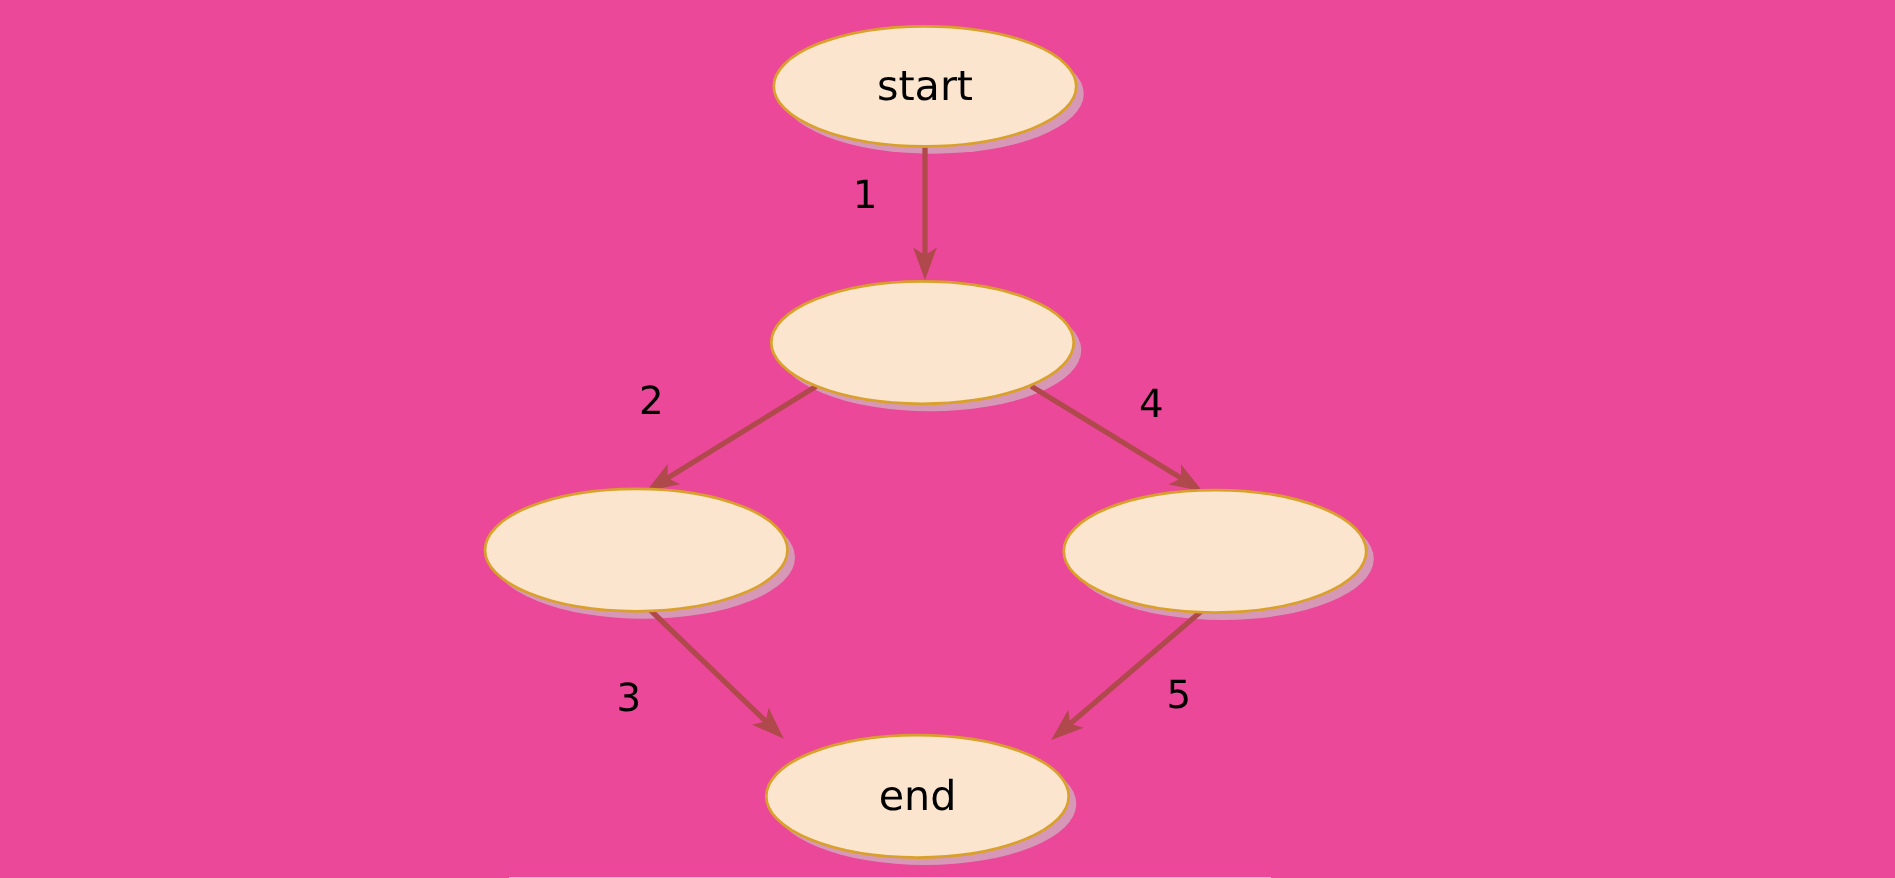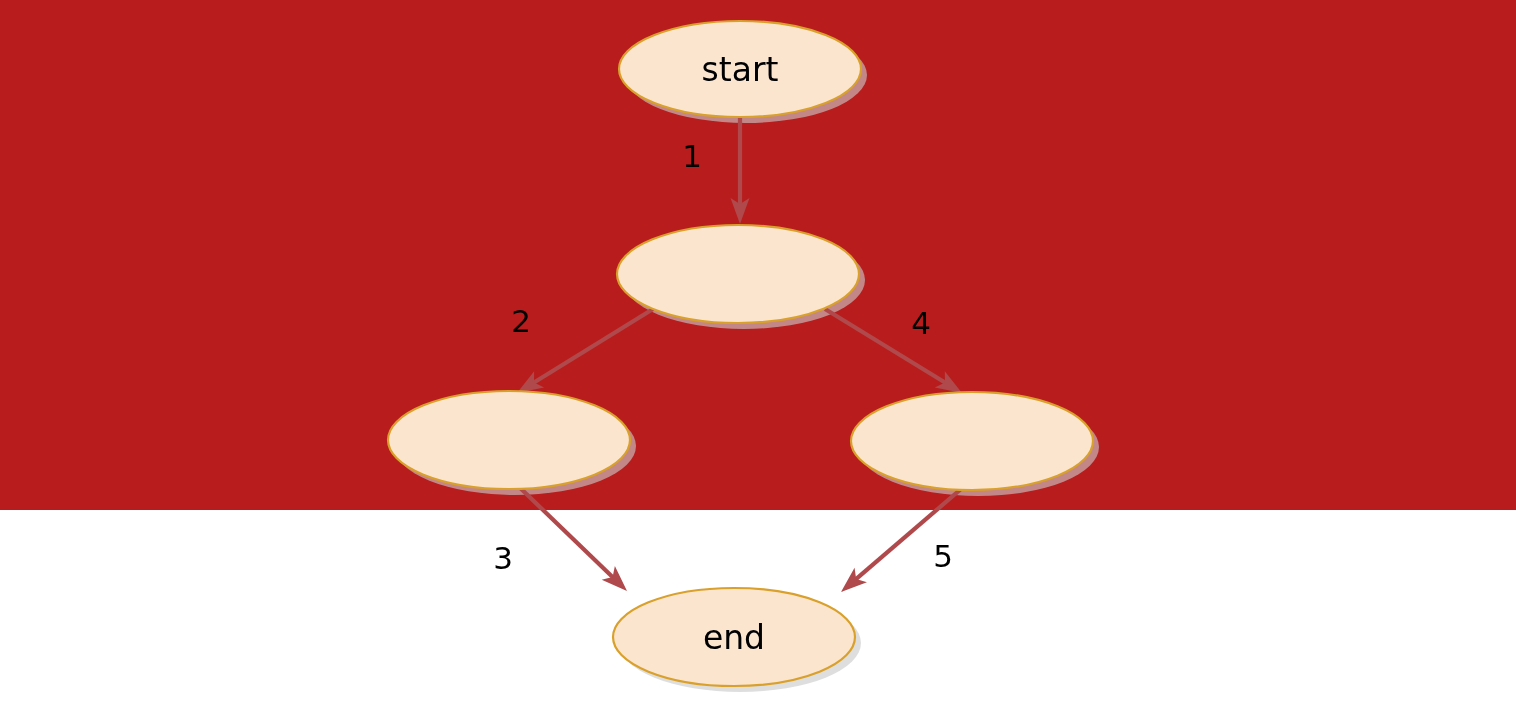--- a/index.html
+++ b/index.html
@@ -9,22 +9,22 @@
   }
   body {
     width: 1516px;
     height: 702px;
     overflow: hidden;
     font-family: "DejaVu Sans", sans-serif;
   }
   #diagram-root {
     position: relative;
     width: 1516px;
-    height: 510px;
-    background: #b91c1c;
+    height: 702px;
+    background: #ec4899;
   }
   svg#graph-svg {
     display: block;
     width: 1516px;
     height: 702px;
   }
   .node-ellipse {
     stroke-width: 2.2;
   }
   .node-shadow {

